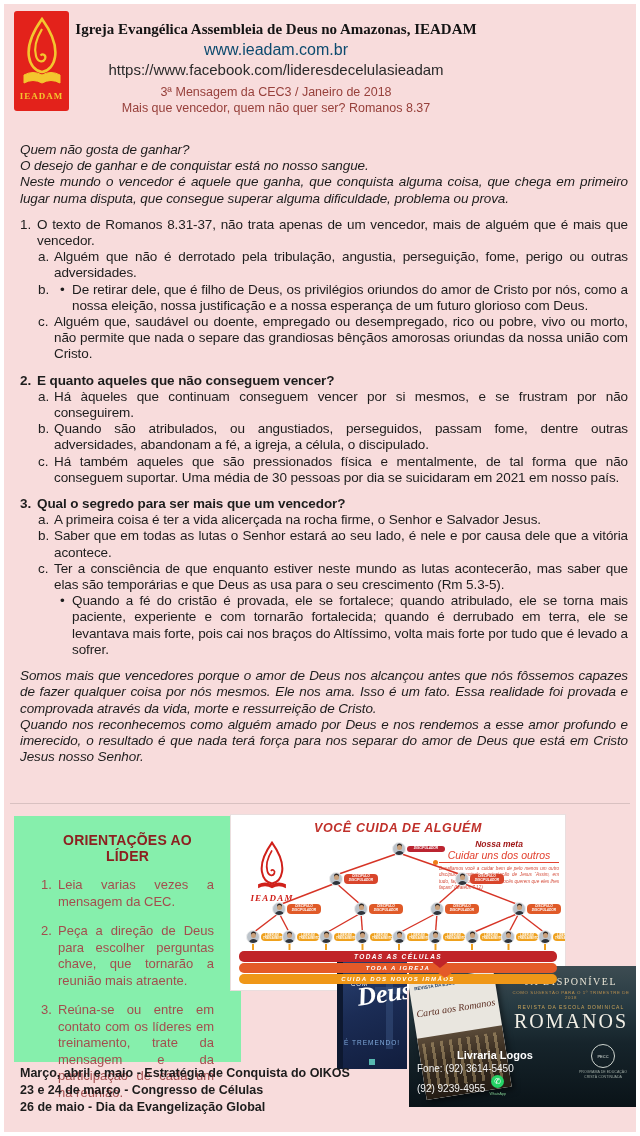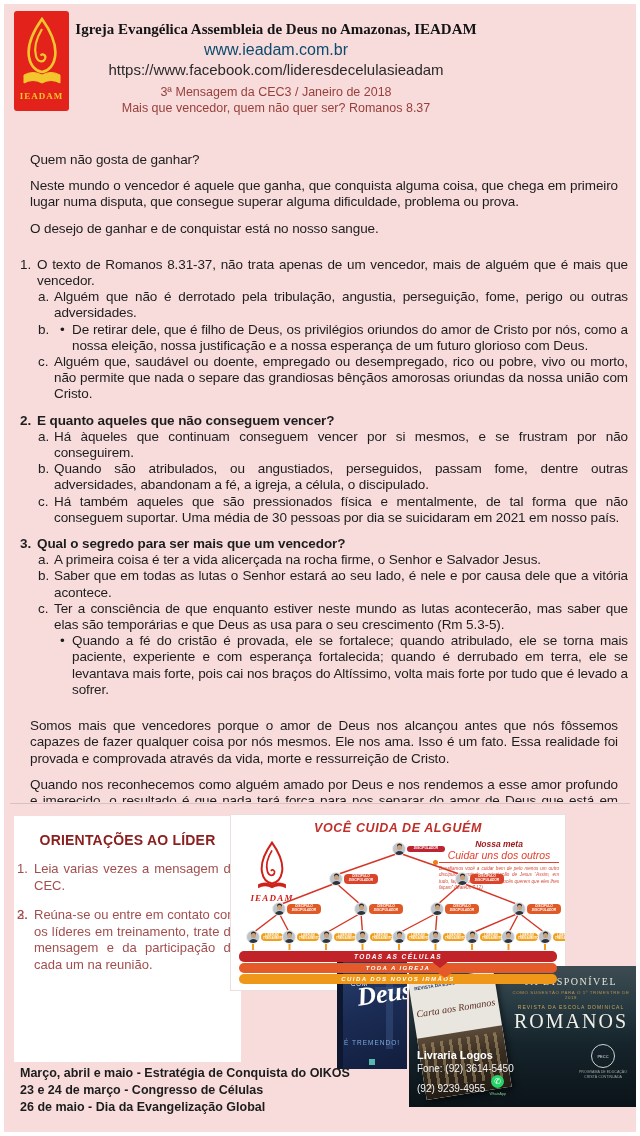--- a/index.html
+++ b/index.html
@@ -22,34 +22,34 @@
   .h-title{font-family:"Liberation Serif",serif;font-weight:bold;font-size:15px;line-height:19px;white-space:nowrap;color:#141414;}
   .h-url{font-size:16px;line-height:21px;color:#0c4a6e;}
   .h-fb{font-size:15px;line-height:20px;color:#2a2a2a;}
   .h-msg{font-size:12.5px;line-height:15.5px;color:#97403b;margin-top:5px;}
   .h-msg2{font-size:12.5px;line-height:15.5px;color:#97403b;}
   
   .bodytext{
     position:absolute;left:16px;top:138px;width:608px;height:660px;overflow:hidden;
     font-size:13.5px;line-height:16.2px;text-align:justify;letter-spacing:-0.1px;
   }
-  .para{margin:10px;}
+  .para{margin:0;font-style:italic;}
   .blockgap{height:10px;}
   .sec{position:relative;padding-left:17px;}
   .sec .num{position:absolute;left:0;}
   .sec.bold{font-weight:bold;}
   .sub{position:relative;padding-left:16px;margin-left:18px;}
   .sub .m{position:absolute;left:0;}
   .bullet{position:relative;padding-left:14px;margin-left:38px;}
   .bullet .m{position:absolute;left:2px;}
   .rule{position:absolute;left:6px;right:6px;top:799px;height:1px;background:#c7b2b2;opacity:.65;}
   
   .leader{
-    position:absolute;left:10px;top:812px;width:227px;height:246px;background:#ffffff;
-    box-sizing:border-box;padding:14px 3px;
+    position:absolute;left:10px;top:812px;width:227px;height:246px;background:#86efac;
+    box-sizing:border-box;padding:14px 27px;
   }
   .leader h3{margin:2px 0 0 0;text-align:center;font-size:14px;letter-spacing:.2px;color:#8c2020;}
   .leader .li{position:relative;padding-left:17px;margin-top:13px;font-size:13px;line-height:16.5px;
     color:#a34e4e;text-align:justify;}
   .leader .li .m{position:absolute;left:0;}
   
   .chart{
     position:absolute;left:226px;top:810px;width:336px;height:177px;background:#ffffff;
     border:1px solid #eadede;box-sizing:border-box;overflow:hidden;font-style:italic;
   }
@@ -128,21 +128,21 @@
   }
   .mag-top{position:absolute;left:5px;top:4px;font-size:4.6px;line-height:1.3;color:#1e3a5f;font-weight:bold;}
   .mag-sq{position:absolute;right:5px;top:4px;width:8px;height:8px;background:#1e5f8f;}
   .mag-title{position:absolute;left:0;right:0;top:26px;text-align:center;
     font-family:"Liberation Serif",serif;font-style:italic;font-size:10px;color:#5a2c20;line-height:1.15;}
   .mag-photo{position:absolute;left:0;right:0;bottom:0;height:62px;
     background:linear-gradient(180deg,#5a4a38 0%,#3a2e22 40%,#241c14 100%);}
   .mag-photo::before{content:'';position:absolute;inset:6px 4px 10px 4px;
     background:repeating-linear-gradient(90deg,rgba(240,210,150,.35) 0 3px,transparent 3px 9px);}
   .store{position:absolute;left:8px;bottom:6px;}
-  .store .s1{font-weight:bold;font-size:11px;line-height:14px;color:#fff;}
+  .store .s1{font-weight:bold;font-size:11px;line-height:14px;color:#fff;margin-left:40px;}
   .store .s2{font-size:10px;line-height:13px;color:#f2f2f2;}
   .store .s3{font-size:10px;line-height:13px;color:#f2f2f2;display:flex;align-items:center;gap:4px;}
   .wa-wrap{display:inline-flex;flex-direction:column;align-items:center;}
   .wa{width:13px;height:13px;border-radius:50%;background:#25d366;color:#fff;font-size:8px;
     display:flex;align-items:center;justify-content:center;}
   .wa-label{font-size:3.6px;color:#7fc98f;}
   
   .agenda{position:absolute;left:16px;top:1061px;width:608px;font-weight:bold;
     font-size:12.5px;line-height:17.2px;color:#1c1c1c;}
 </style>
@@ -163,22 +163,22 @@
   <div class="header-text">
     <div class="h-title">Igreja Evangélica Assembleia de Deus no Amazonas, IEADAM</div>
     <div class="h-url">www.ieadam.com.br</div>
     <div class="h-fb">https://www.facebook.com/lideresdecelulasieadam</div>
     <div class="h-msg">3ª Mensagem da CEC3 / Janeiro de 2018</div>
     <div class="h-msg2">Mais que vencedor, quem não quer ser? Romanos 8.37</div>
   </div>
 
   <div class="bodytext">
     <div class="para">Quem não gosta de ganhar?</div>
+    <div class="para">O desejo de ganhar e de conquistar está no nosso sangue.</div>
     <div class="para">Neste mundo o vencedor é aquele que ganha, que conquista alguma coisa, que chega em primeiro lugar numa disputa, que consegue superar alguma dificuldade, problema ou prova.</div>
-    <div class="para">O desejo de ganhar e de conquistar está no nosso sangue.</div>
 
     <div class="blockgap"></div>
 
     <div class="sec">
       <span class="num">1.</span>
       <span>O texto de Romanos 8.31-37, não trata apenas de um vencedor, mais de alguém que é mais que vencedor.</span>
     </div>
     <div class="sub">
       <span class="m">a.</span>
       <span>Alguém que não é derrotado pela tribulação, angustia, perseguição, fome, perigo ou outras adversidades.</span>
@@ -227,39 +227,40 @@
     <div class="sub">
       <span class="m">b.</span>
       <span>Saber que em todas as lutas o Senhor estará ao seu lado, é nele e por causa dele que a vitória acontece.</span>
     </div>
     <div class="sub">
       <span class="m">c.</span>
       <span>Ter a consciência de que enquanto estiver neste mundo as lutas acontecerão, mas saber que elas são temporárias e que Deus as usa para o seu crescimento (Rm 5.3-5).</span>
     </div>
     <div class="bullet">
       <span class="m">•</span>
-      <span>Quando a fé do cristão é provada, ele se fortalece; quando atribulado, ele se torna mais paciente, experiente e com esperança fortalecida; quando é derrubado em terra, ele se levantava mais forte, pois cai nos braços do Altíssimo, volta mais forte por tudo que é levado a sofrer.</span>
+      <span>Quando a fé do cristão é provada, ele se fortalece; quando atribulado, ele se torna mais paciente, experiente e com tornarão fortalecida; quando é derrubado em terra, ele se levantava mais forte, pois cai nos braços do Altíssimo, volta mais forte por tudo que é levado a sofrer.</span>
     </div>
 
     <div class="blockgap"></div>
 
     <div class="para">Somos mais que vencedores porque o amor de Deus nos alcançou antes que nós fôssemos capazes de fazer qualquer coisa por nós mesmos. Ele nos ama. Isso é um fato. Essa realidade foi provada e comprovada através da vida, morte e ressurreição de Cristo.</div>
     <div class="para">Quando nos reconhecemos como alguém amado por Deus e nos rendemos a esse amor profundo e imerecido, o resultado é que nada terá força para nos separar do amor de Deus que está em Cristo Jesus nosso Senhor.</div>
   </div>
 
   <div class="rule"></div>
 
   <div class="leader">
     <h3>ORIENTAÇÕES AO LÍDER</h3>
     <div class="li">
       <span class="m">1.</span>
       <span>Leia varias vezes a mensagem da CEC.</span>
     </div>
     <div class="li">
       <span class="m">2.</span>
+      <span>Peça a direção de Deus para escolher perguntas chave, que tornarão a reunião mais atraente.</span>
     </div>
     <div class="li">
       <span class="m">3.</span>
       <span>Reúna-se ou entre em contato com os líderes em treinamento, trate da mensagem e da participação de cada um na reunião.</span>
     </div>
   </div>
 
   <div class="chart">
     <div class="chart-title">VOCÊ CUIDA DE ALGUÉM</div>
 

